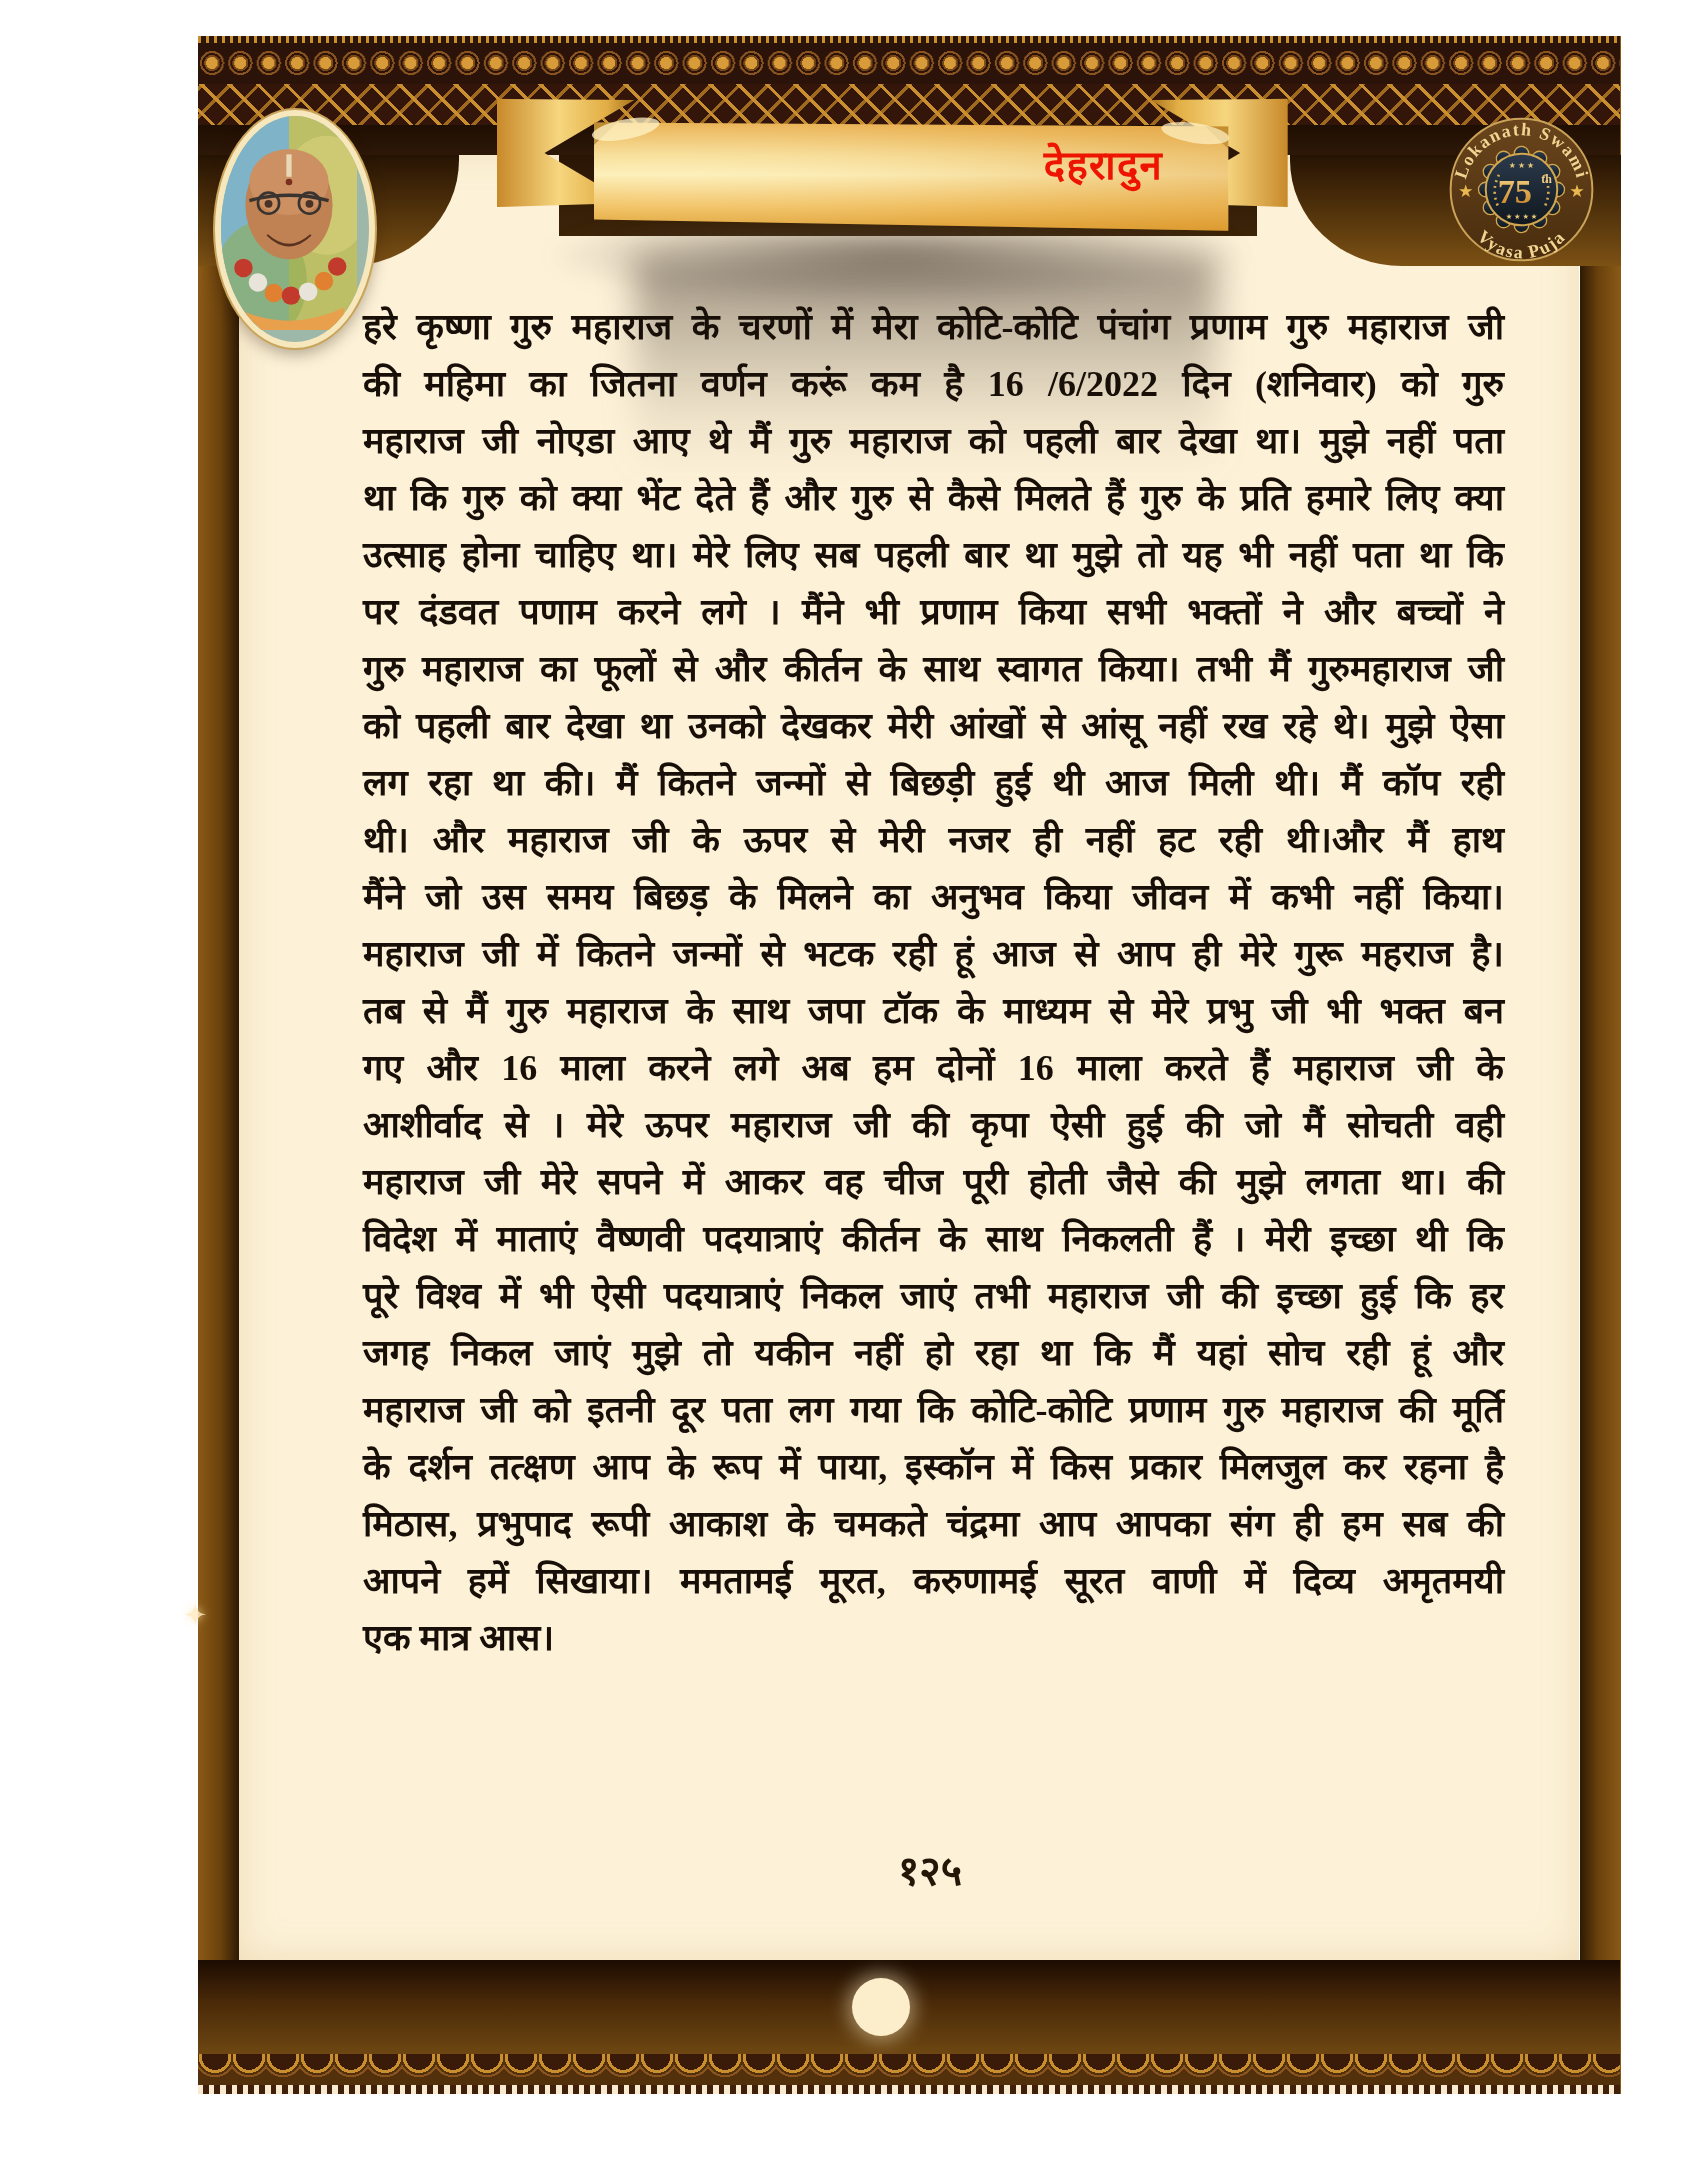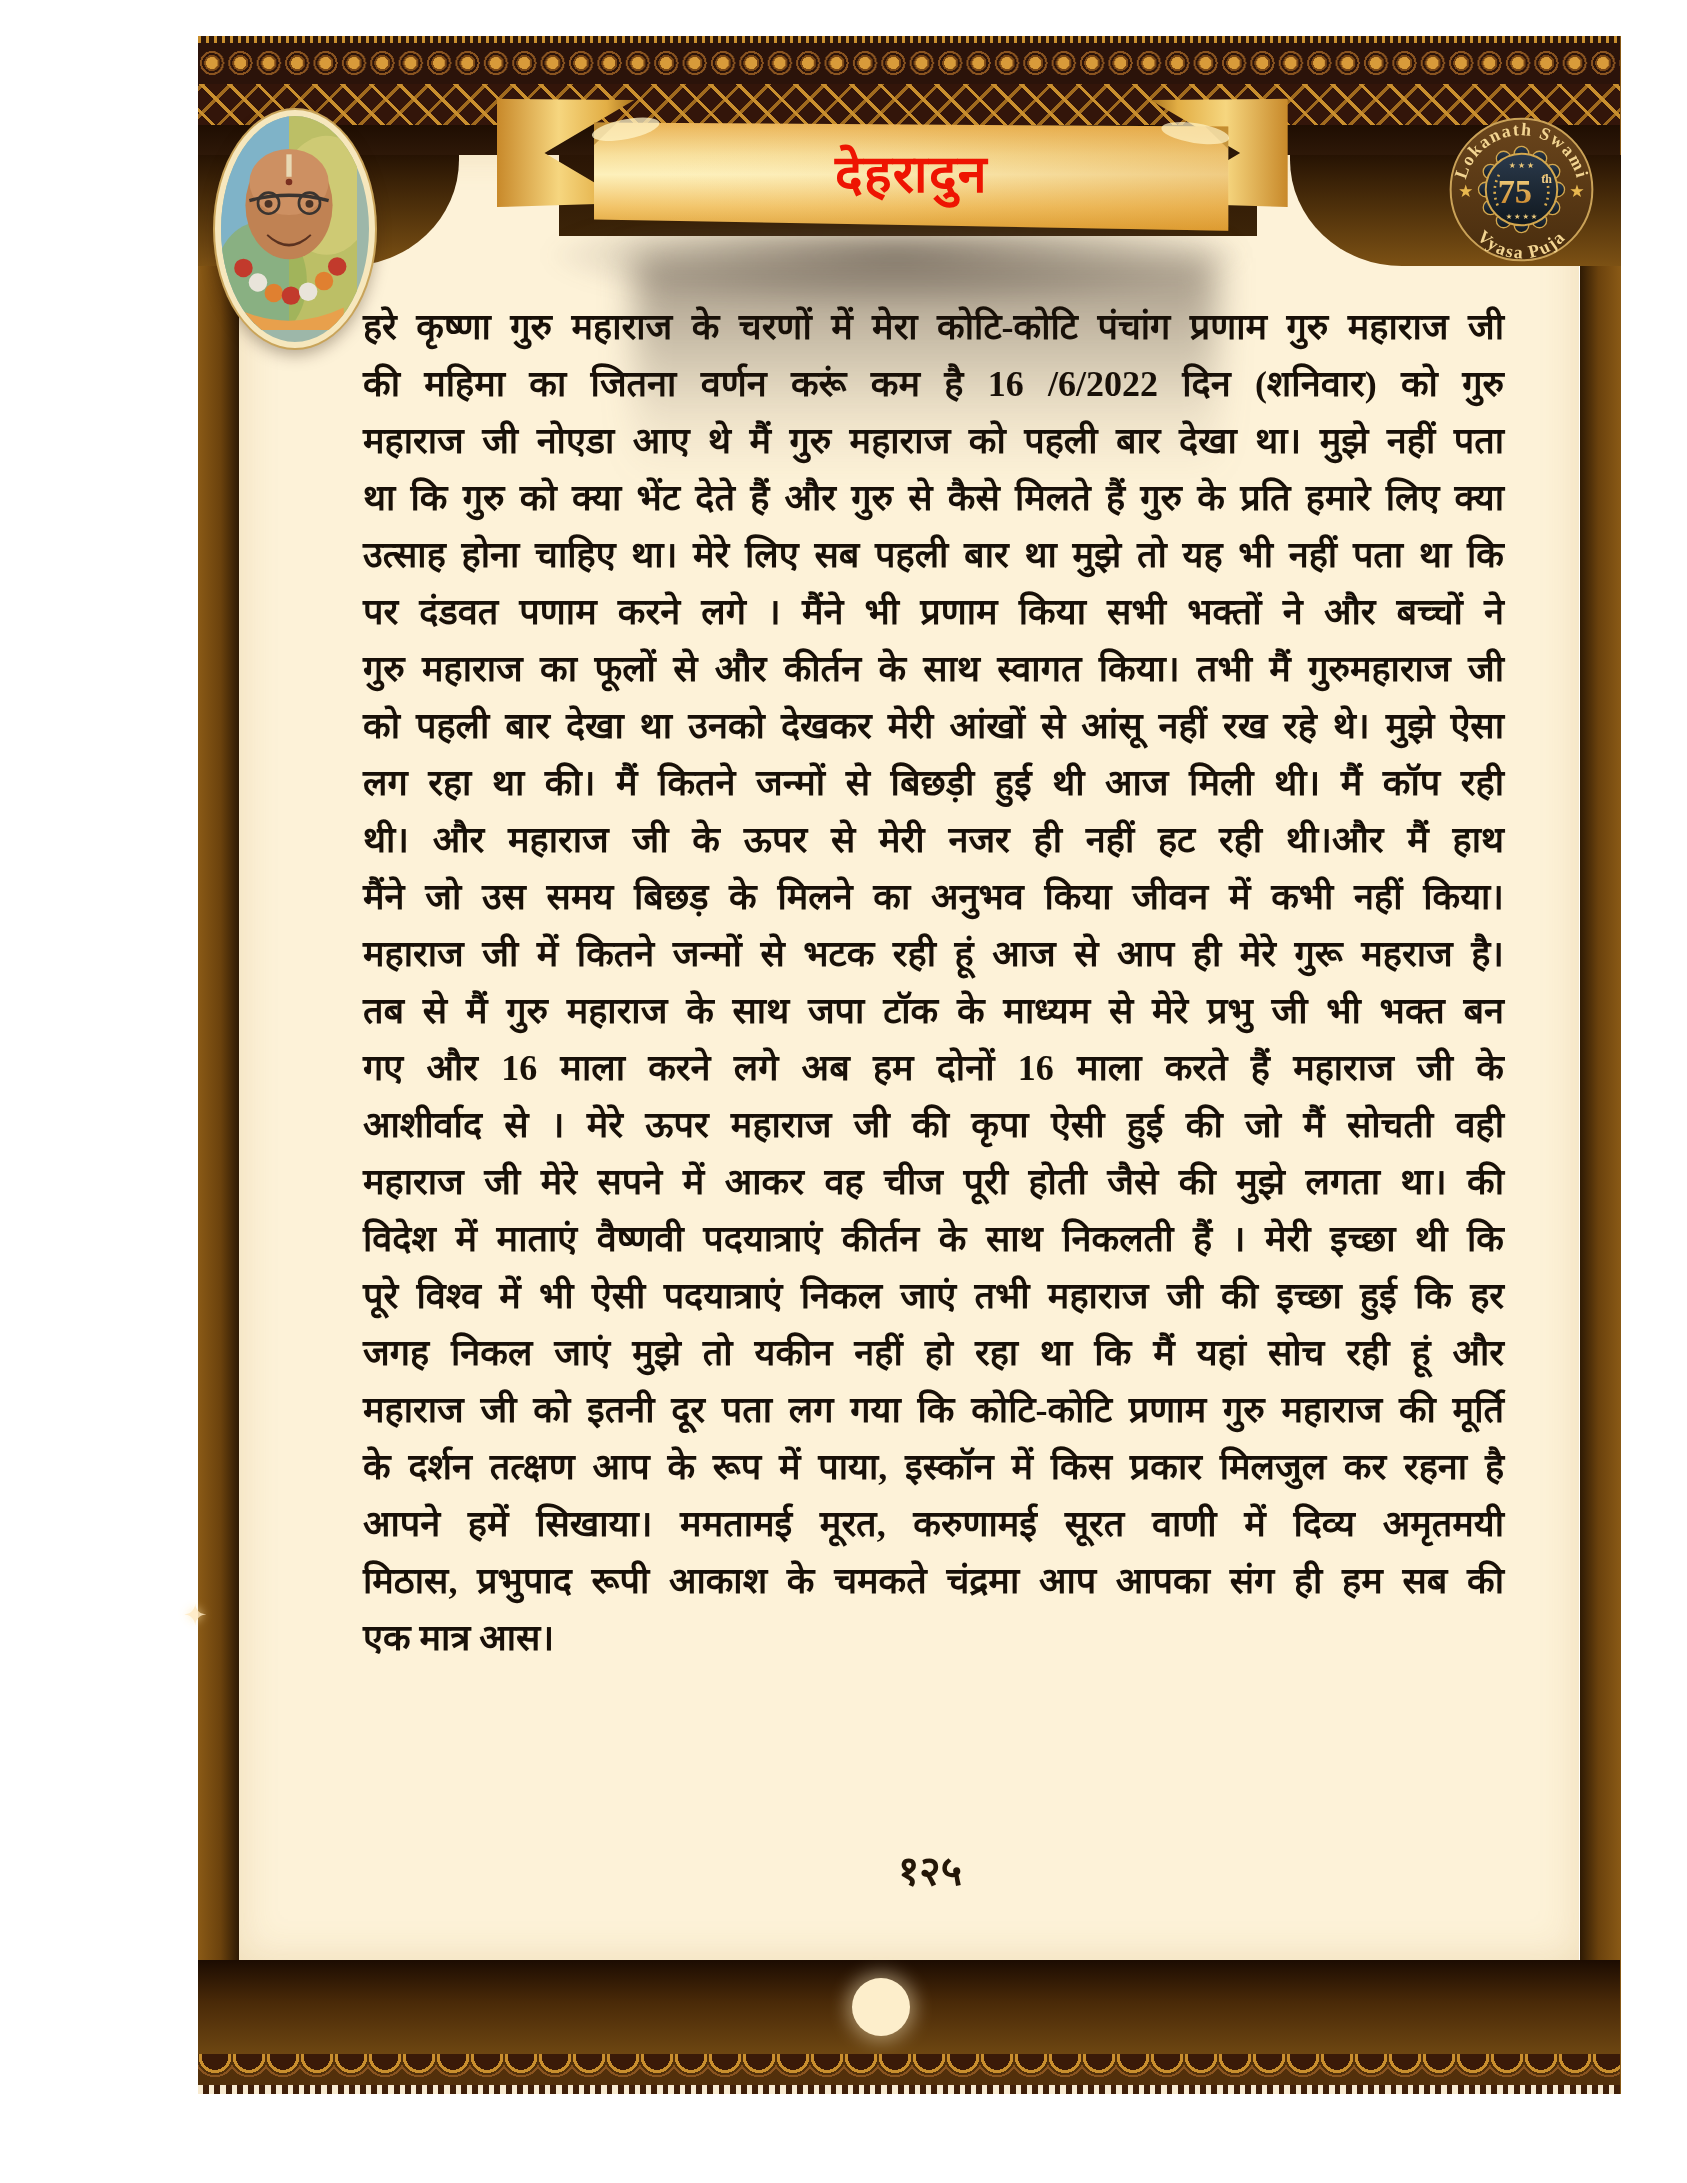--- a/index.html
+++ b/index.html
@@ -42,22 +42,22 @@
 
   
   .ribbon-shadow1{left:549px;top:228px;width:695px;height:79px;
     background:radial-gradient(ellipse at 50% 35%,rgba(75,64,55,0.6),rgba(75,64,55,0) 72%);
     filter:blur(9.3px);}
   .ribbon-shadow2{left:635px;top:258px;width:582px;height:218px;
     background:linear-gradient(180deg,rgba(88,76,66,0.55),rgba(120,104,88,0.12) 70%,rgba(0,0,0,0));
     filter:blur(17px);}
 
   
-  .title{left:660px;top:136px;width:503px;text-align:center;
-    font-size:52px;font-weight:bold;color:#ee1402;letter-spacing:1.3px;}
+  .title{left:660px;top:136px;width:503px;text-align:right;
+    font-size:40px;font-weight:bold;color:#ee1402;letter-spacing:1.3px;}
 
   
   .portrait{left:215px;top:110px;width:148px;height:226px;border-radius:50%;
     border:6px solid #f6e7bd;box-shadow:0 0 0 2px #c9a45a,0 6.6px 16px rgba(40,20,5,0.35);
     overflow:hidden;background:#9db7a9;}
 
   
   .badge-wrap{left:1446px;top:114px;width:151px;height:151px;}
 
   
@@ -242,22 +242,22 @@
     <div class="line">महाराज जी में कितने  जन्मों से भटक रही हूं आज से आप ही मेरे गुरू महराज है।</div>
     <div class="line">तब से मैं गुरु महाराज  के साथ जपा टॉक के माध्यम से  मेरे प्रभु जी  भी भक्त बन</div>
     <div class="line">गए और 16 माला करने लगे अब हम दोनों 16 माला करते हैं महाराज जी के</div>
     <div class="line">आशीर्वाद से  । मेरे ऊपर महाराज जी की कृपा ऐसी हुई की जो मैं सोचती वही</div>
     <div class="line">महाराज जी मेरे सपने में आकर वह चीज पूरी होती जैसे की मुझे लगता था। की</div>
     <div class="line">विदेश में माताएं  वैष्णवी पदयात्राएं कीर्तन के साथ निकलती हैं । मेरी इच्छा थी कि</div>
     <div class="line">पूरे विश्व में भी ऐसी पदयात्राएं  निकल जाएं तभी महाराज जी की  इच्छा हुई कि हर</div>
     <div class="line">जगह निकल जाएं मुझे तो यकीन नहीं हो रहा था कि मैं यहां सोच रही हूं और</div>
     <div class="line">महाराज जी को इतनी दूर पता लग गया कि कोटि-कोटि प्रणाम गुरु महाराज की मूर्ति</div>
     <div class="line">के दर्शन तत्क्षण आप के रूप में पाया, इस्कॉन में किस प्रकार मिलजुल कर रहना है</div>
+    <div class="line">मिठास, प्रभुपाद रूपी आकाश के चमकते चंद्रमा आप आपका संग ही हम सब की</div>
     <div class="line">आपने हमें सिखाया।  ममतामई मूरत, करुणामई सूरत वाणी में दिव्य अमृतमयी</div>
-    <div class="line">मिठास, प्रभुपाद रूपी आकाश के चमकते चंद्रमा आप आपका संग ही हम सब की</div>
     <div class="line">एक मात्र आस।</div>
   </div>
 
   <div class="abs pagenum">१२५</div>
 
   <div class="abs sparkle">✦</div>
 
   <div class="abs bottom-dark"></div>
   <div class="abs moon"></div>
   <div class="abs bottom-arches"></div>

